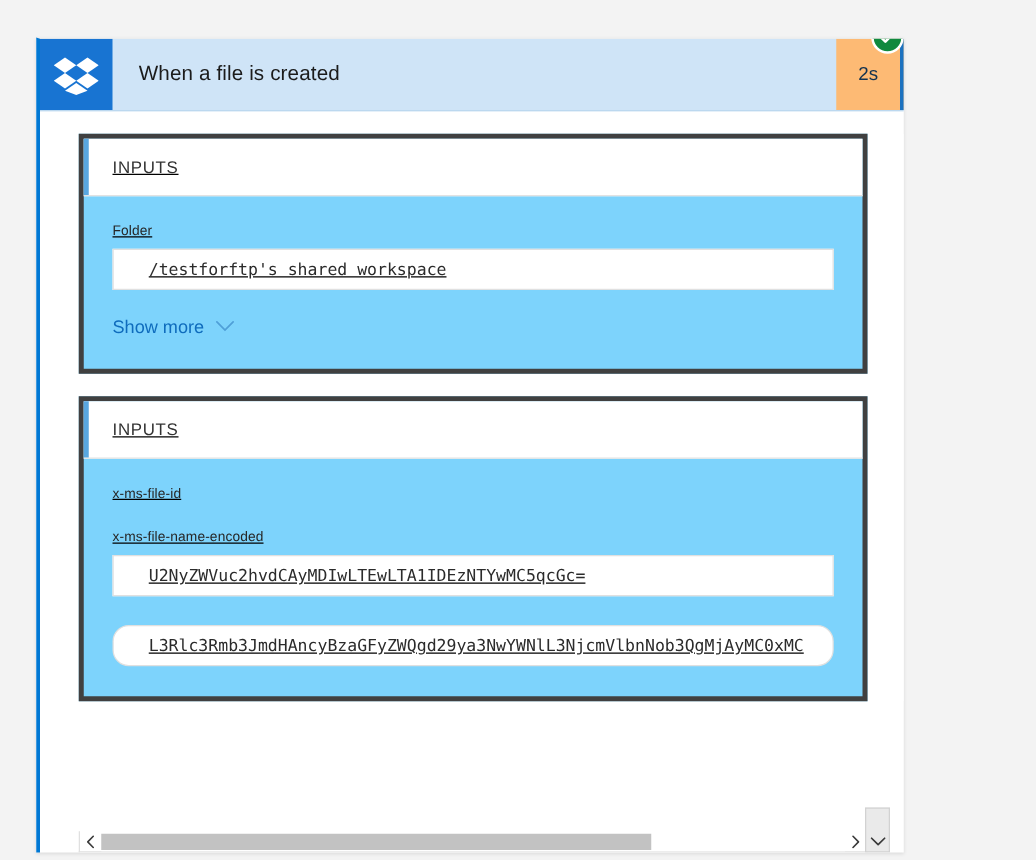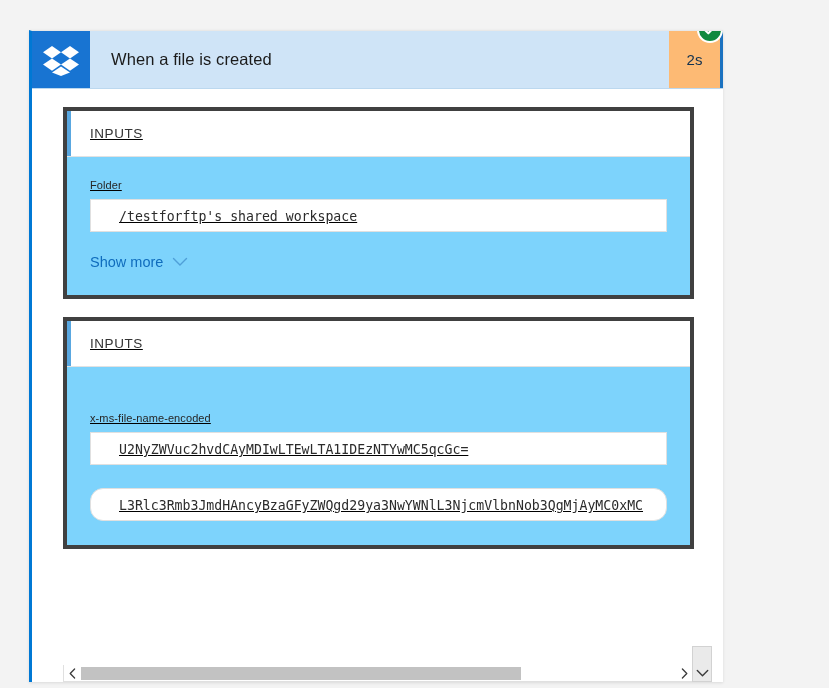--- a/index.html
+++ b/index.html
@@ -294,20 +294,21 @@
       </div>
     </div>
 
     <div class="section outputs-section">
       <div class="section-header">
         <span class="section-title">INPUTS</span>
       </div>
       <div class="section-content">
 
         <div class="field">
+          <div class="field-label">x-ms-file-id</div>
         </div>
 
         <div class="field">
           <div class="field-label">x-ms-file-name-encoded</div>
           <div class="field-value">U2NyZWVuc2hvdCAyMDIwLTEwLTA1IDEzNTYwMC5qcGc=</div>
         </div>
 
         <div class="field">
           <div class="field-value scrollable">L3Rlc3Rmb3JmdHAncyBzaGFyZWQgd29ya3NwYWNlL3NjcmVlbnNob3QgMjAyMC0xMC</div>
         </div>

